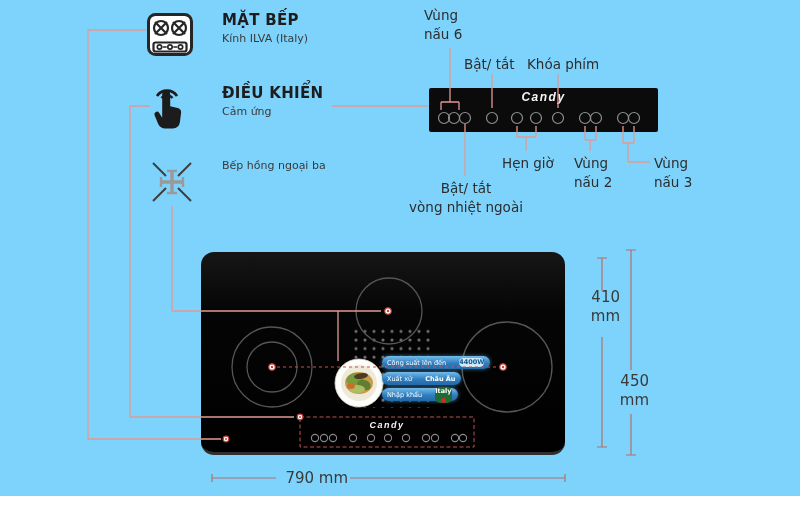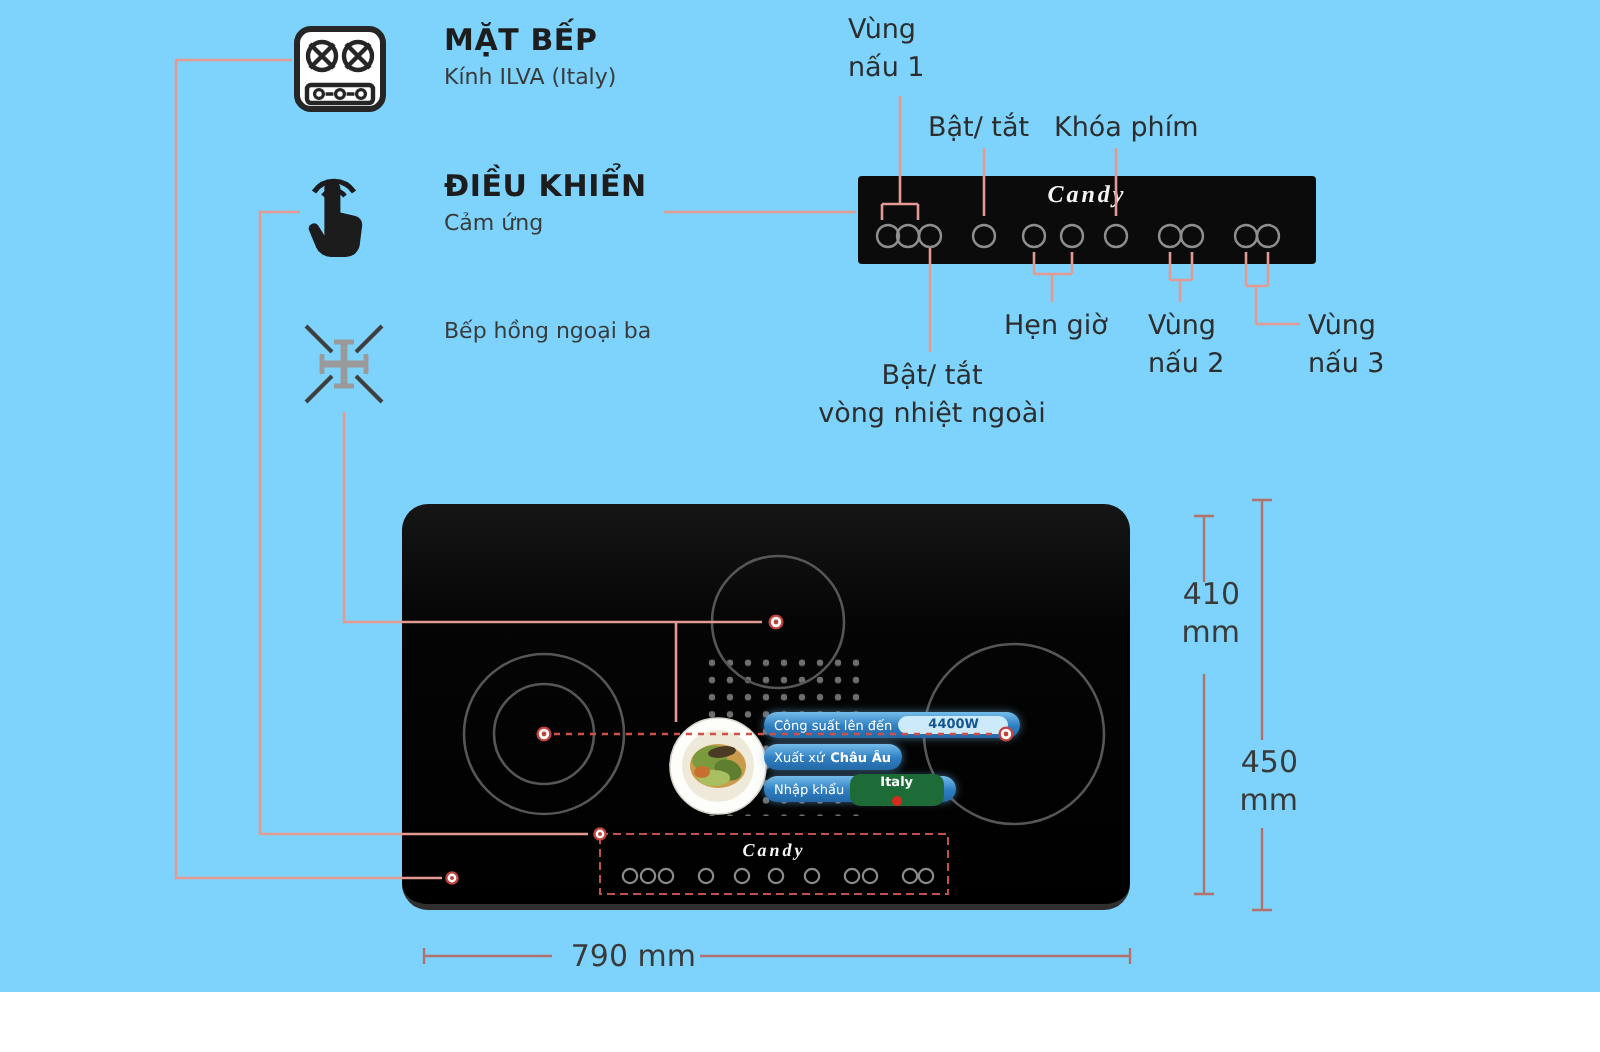--- a/index.html
+++ b/index.html
@@ -12,40 +12,40 @@
   
   .feat-title { font-size:15px; font-weight:bold; color:#1d1d1d; letter-spacing:.3px; }
   .feat-sub   { font-size:11px; color:#3a3a3a; margin-top:3px; }
   
   .lbl { font-size:13.5px; color:#2d2d2d; line-height:1.4; }
   .lbl.center { text-align:center; }
   
   .panel { left:429px; top:88px; width:229px; height:44px; background:#0b0b0b; border-radius:2px; }
   .brand-script {
     color:#f5f5f5; font-style:italic; font-weight:bold; letter-spacing:1.5px;
-    font-family:Liberation Serif, serif;
+    font-family:Liberation Sans, sans-serif;
   }
   .panel .brand-script { position:absolute; top:2px; left:0; right:0; text-align:center; font-size:12px; }
   
   .cooktop {
     left:201px; top:252px; width:364px; height:203px;
     background:linear-gradient(180deg,#161616 0%,#050505 30%,#000 100%);
     border-radius:13px; border-bottom:3px solid #2f2f2f;
   }
   .cooktop svg { position:absolute; left:0; top:0; }
   .box-brand { position:absolute; left:99px; top:168px; width:174px; text-align:center; font-size:9px; }
   
   .badge {
-    position:absolute; height:13px; display:flex; align-items:center; gap:3px;
+    position:absolute; height:13px; display:flex; align-items:center; gap:13px;
     padding:0 6px 0 5px; border-radius:7px;
     background:linear-gradient(180deg,#74bce9 0%,#2e7ec2 55%,#2468a6 100%);
     box-shadow:0 0 4px rgba(120,190,240,.55);
     color:#fff; font-size:6.5px; white-space:nowrap;
   }
-  .badge .tag { background:#cdeafb; color:#14568e; font-weight:bold; border-radius:5px; padding:0 15px; line-height:9px; }
+  .badge .tag { background:#cdeafb; color:#14568e; font-weight:bold; border-radius:5px; padding:0 0; line-height:9px; }
   .badge .tag.flag { background:#1d6b36; color:#fff; display:flex; align-items:center; gap:2px;flex-direction:column; }
   .badge .tag.flag i { display:block; width:5px; height:5px; border-radius:50%; background:#d42b1e; }
   .badge .b-bold { font-weight:bold; }
   
   .dim { font-size:15px; color:#3a3a3a; line-height:1.25; text-align:right; }
   svg.overlay { position:absolute; left:0; top:0; pointer-events:none; }
 </style>
 </head>
 <body>
 
@@ -91,21 +91,21 @@
     <div class="feat-sub">Kính ILVA (Italy)</div>
   </div>
   <div class="abs" style="left:222px;top:84px">
     <div class="feat-title">ĐIỀU KHIỂN</div>
     <div class="feat-sub">Cảm ứng</div>
   </div>
   <div class="abs" style="left:222px;top:156px">
     <div class="feat-sub">Bếp hồng ngoại ba</div>
   </div>
 
-  <div class="abs lbl" style="left:424px;top:6px;width:52px">Vùng nấu 1</div>
+  <div class="abs lbl" style="left:424px;top:6px;width:52px">Vùng nấu 6</div>
   <div class="abs lbl" style="left:464px;top:55px">Bật/ tắt</div>
   <div class="abs lbl" style="left:527px;top:55px">Khóa phím</div>
   <div class="abs lbl center" style="left:406px;top:179px;width:120px">
     <span style="display:block">Bật/ tắt</span>
     <span style="display:block">vòng nhiệt ngoài</span>
   </div>
   <div class="abs lbl" style="left:502px;top:154px">Hẹn giờ</div>
   <div class="abs lbl" style="left:574px;top:154px;width:52px">Vùng nấu 2</div>
   <div class="abs lbl" style="left:654px;top:154px;width:52px">Vùng nấu 3</div>
 

